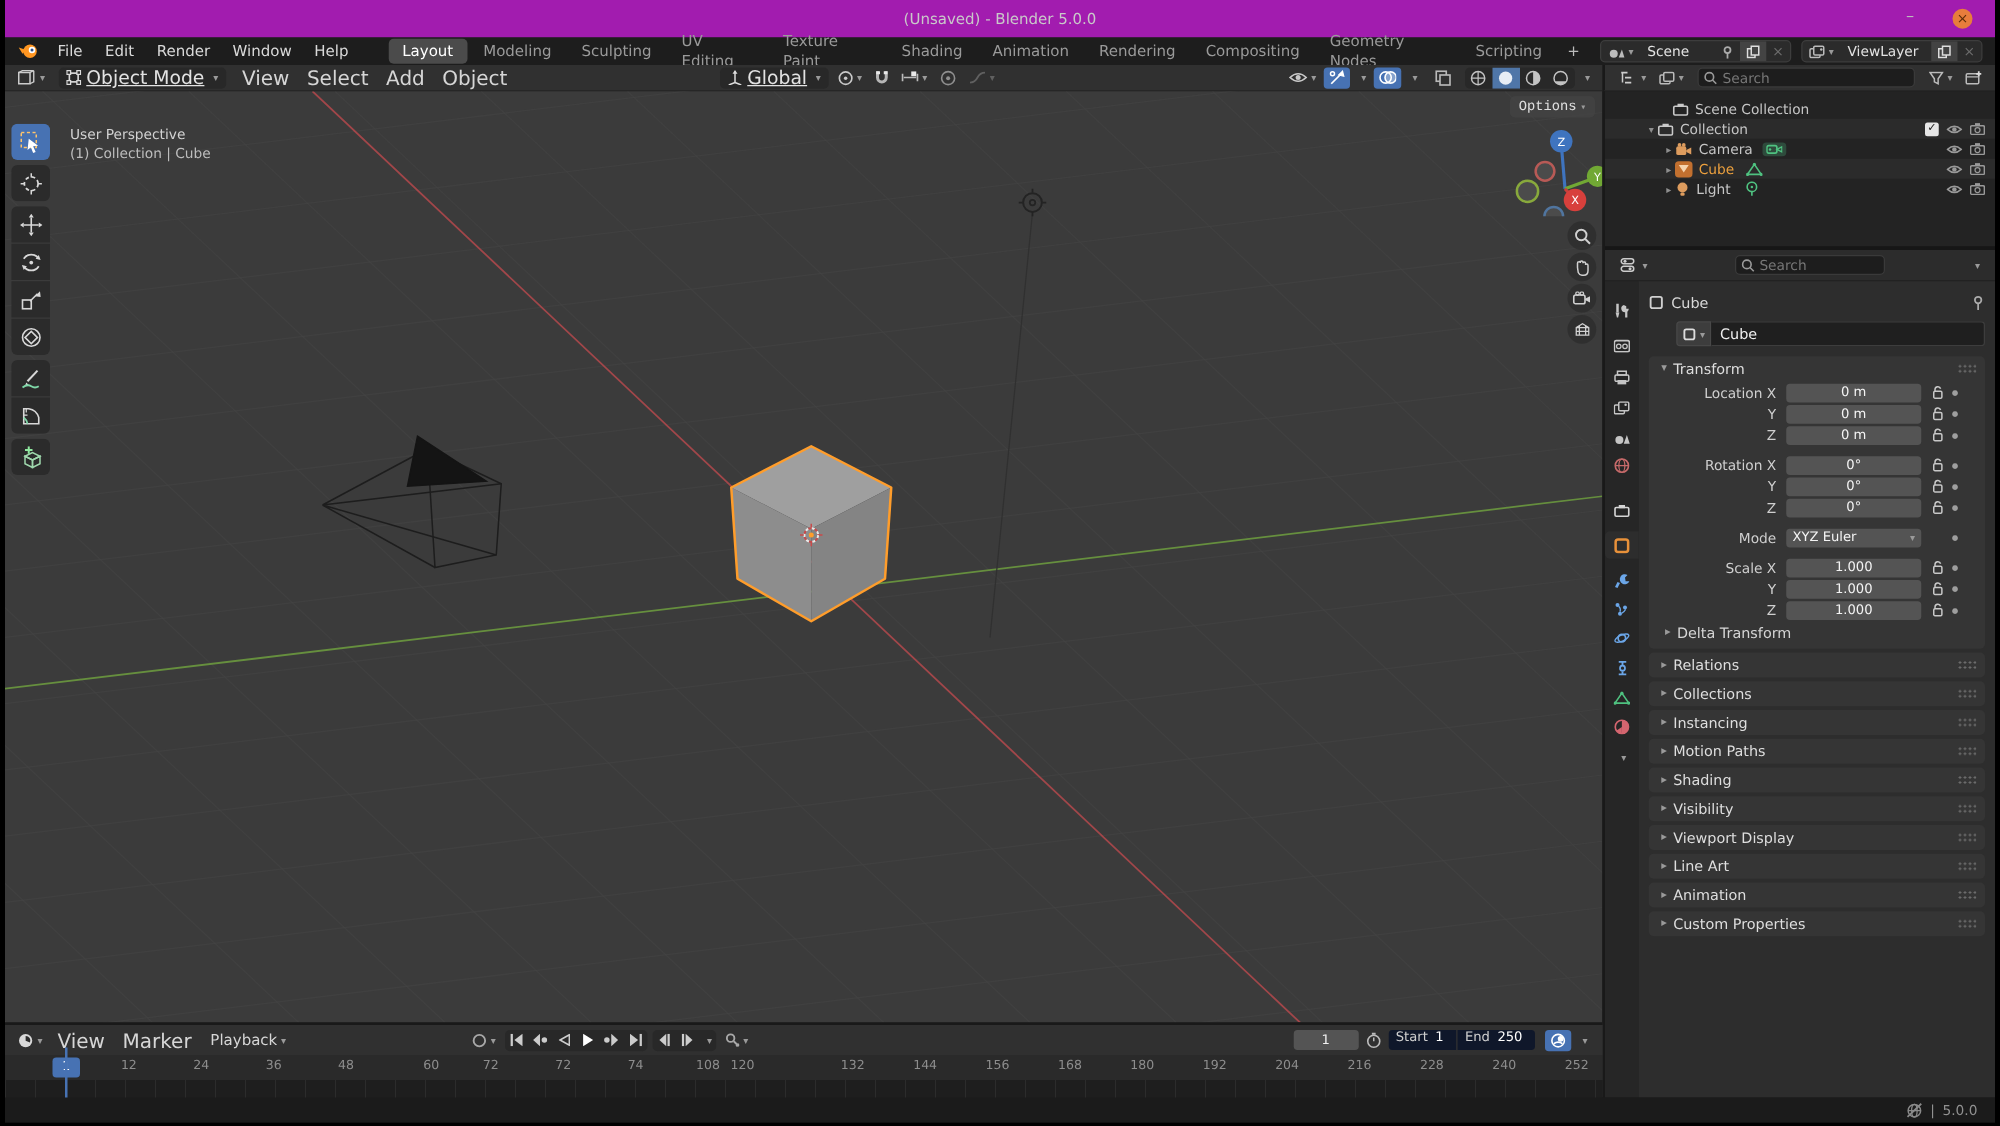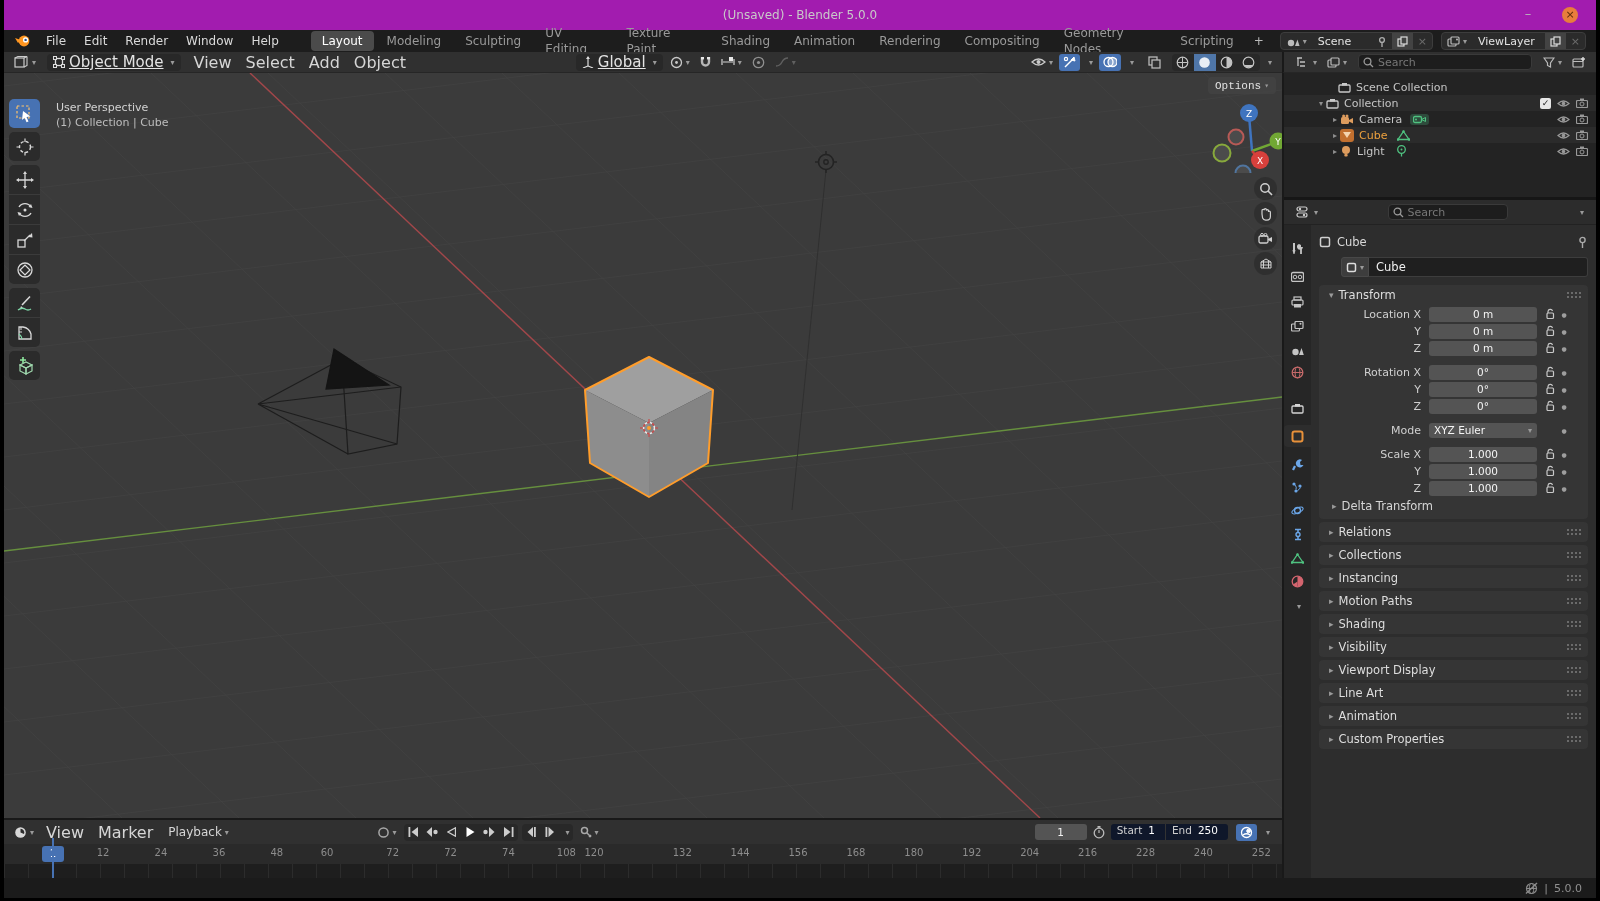--- a/index.html
+++ b/index.html
@@ -1180,21 +1180,21 @@
       <span class="hbtn" style="margin-right:8px">
           <span class="chev">▾</span>
         </span>
     </div>
     <div class="tl-ruler">
       <span class="cur-frame">1</span>
     <span class="frame-num" style="left: 99.086px;">12</span>
         <span class="frame-num" style="left: 156.998px;">24</span>
         <span class="frame-num" style="left: 214.91px;">36</span>
         <span class="frame-num" style="left: 272.822px;">48</span>
-        <span class="frame-num" style="left: 323px;">60</span>
+        <span class="frame-num" style="left: 341px;">60</span>
         <span class="frame-num" style="left: 388.646px;">72</span>
         <span class="frame-num" style="left: 446.558px;">72</span>
         <span class="frame-num" style="left: 504.47px;">74</span>
         <span class="frame-num" style="left: 562.382px;">108</span>
         <span class="frame-num" style="left: 590px;">120</span>
         <span class="frame-num" style="left: 678.206px;">132</span>
         <span class="frame-num" style="left: 736.118px;">144</span>
         <span class="frame-num" style="left: 794.03px;">156</span>
         <span class="frame-num" style="left: 851.942px;">168</span>
         <span class="frame-num" style="left: 909.854px;">180</span>

